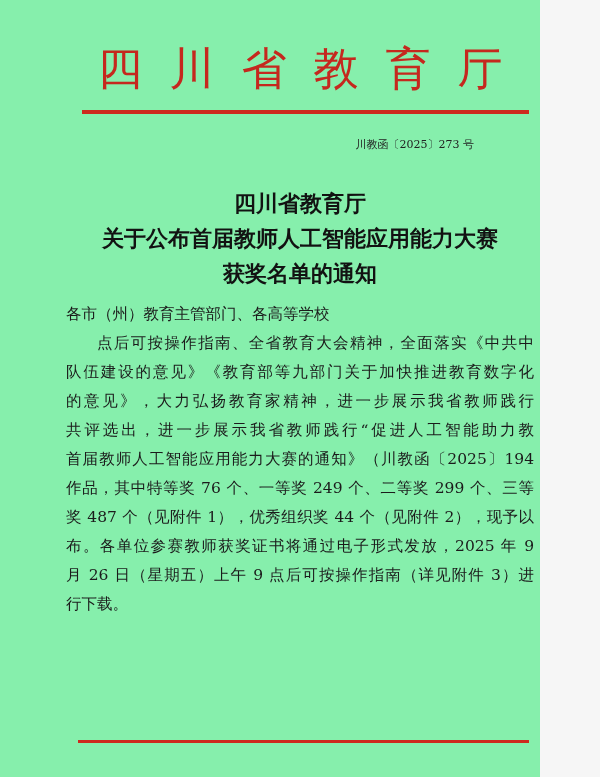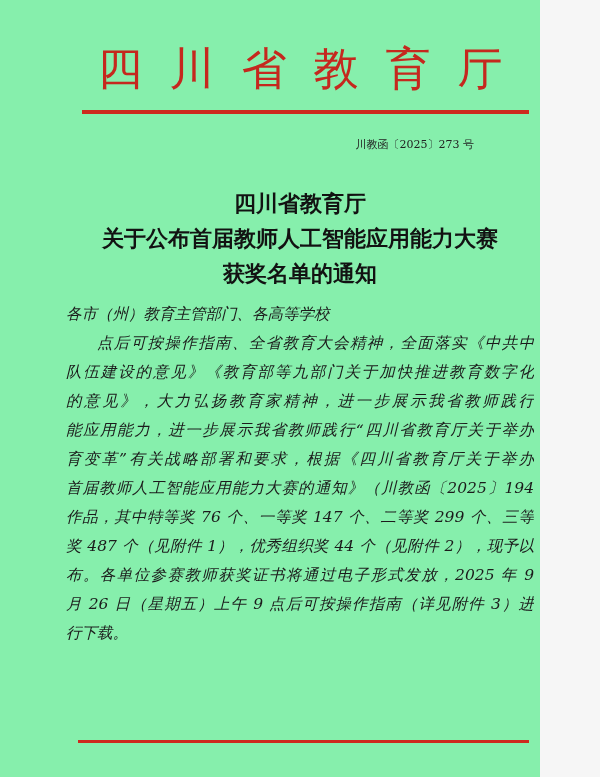--- a/index.html
+++ b/index.html
@@ -46,21 +46,20 @@
     font-size: 22px;
     line-height: 35px;
     color: #121212;
   }
   .body-text {
     position: absolute;
     top: 300px; left: 66px; width: 468px;
     font-size: 15.5px;
     line-height: 29px;
     color: #1b1b1b;
-    font-style: italic;
   }
   .b-line {
     height: 29px;
     overflow: hidden;
     text-align: justify;
     text-align-last: justify;
   }
   .b-line.no-just { text-align-last: left; }
   .b-line.indent  { padding-left: 31px; }
 </style>
@@ -79,24 +78,23 @@
     <div class="t-line">四川省教育厅</div>
     <div class="t-line">关于公布首届教师人工智能应用能力大赛</div>
     <div class="t-line">获奖名单的通知</div>
   </div>
 
   <div class="body-text">
     <div class="b-line no-just">各市（州）教育主管部门、各高等学校</div>
     <div class="b-line indent">点后可按操作指南、全省教育大会精神，全面落实《中共中</div>
     <div class="b-line">队伍建设的意见》《教育部等九部门关于加快推进教育数字化</div>
     <div class="b-line">的意见》，大力弘扬教育家精神，进一步展示我省教师践行</div>
-    <div class="b-line">能应用能力，进一步展示我省教师践行“四川省教育厅关于举办</div>
-    <div class="b-line">育变革”有关战略部署和要求，根据《四川省教育厅关于举办</div>
+    <div class="b-line">共评选出，进一步展示我省教师践行“促进人工智能助力教</div>
     <div class="b-line">首届教师人工智能应用能力大赛的通知》（川教函〔2025〕194</div>
-    <div class="b-line">作品，其中特等奖 76 个、一等奖 147 个、二等奖 299 个、三等</div>
+    <div class="b-line">作品，其中特等奖 76 个、一等奖 249 个、二等奖 299 个、三等</div>
     <div class="b-line">奖 487 个（见附件 1），优秀组织奖 44 个（见附件 2），现予以公</div>
     <div class="b-line">布。各单位参赛教师获奖证书将通过电子形式发放，2025 年 9</div>
     <div class="b-line">月 26 日（星期五）上午 9 点后可按操作指南（详见附件 3）进</div>
     <div class="b-line no-just">行下载。</div>
   </div>
 
   <div class="rule rule-bottom"></div>
 
 </div>
 

